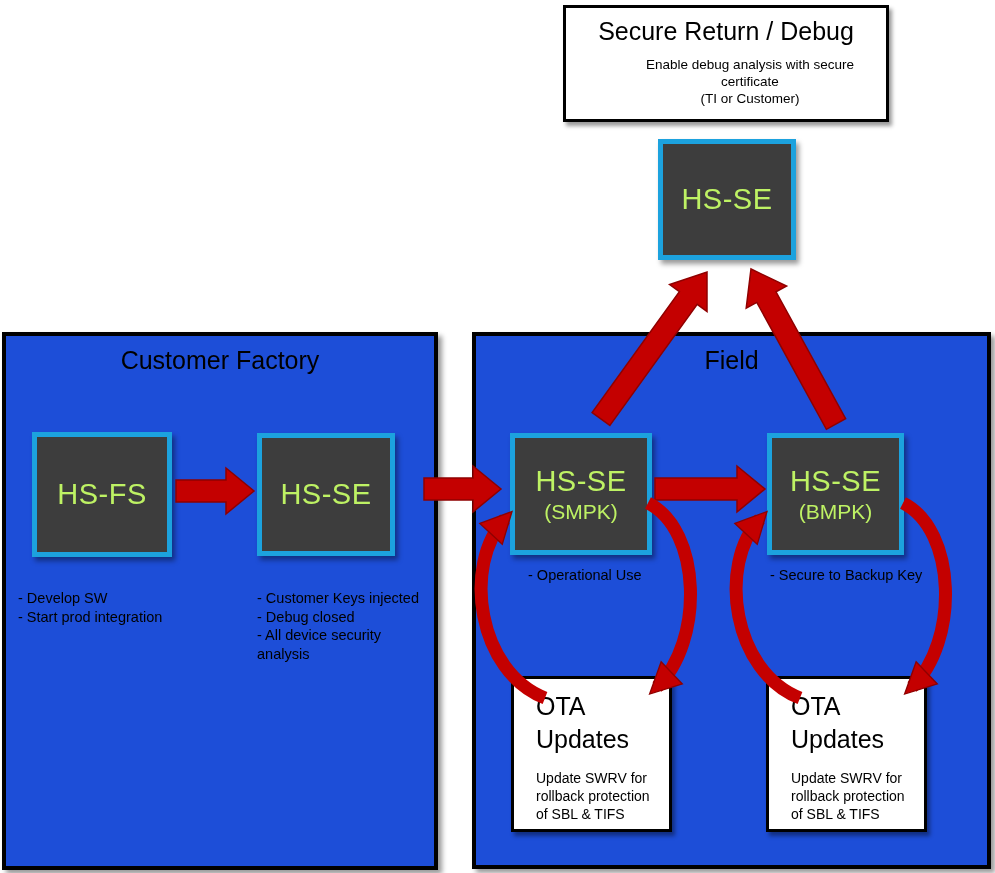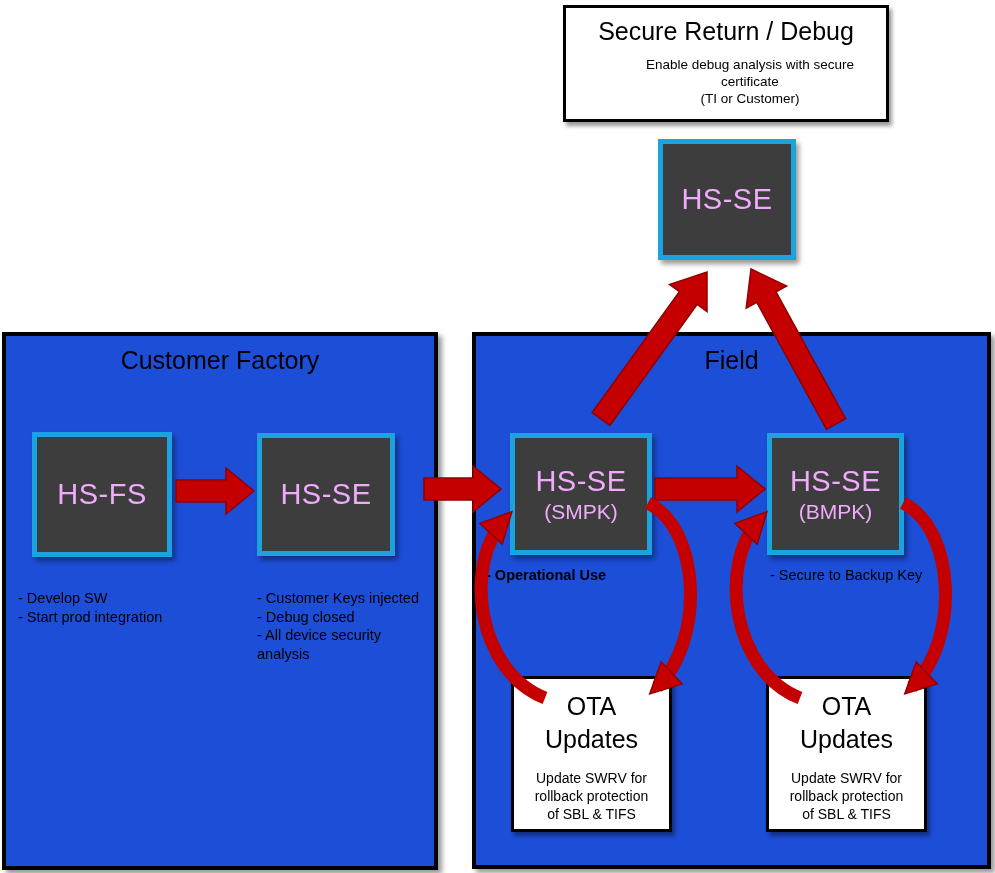--- a/index.html
+++ b/index.html
@@ -20,34 +20,35 @@
   }
   .region-title {
     position:absolute; top:10px; left:0; right:0;
     text-align:center; font-size:25px;
   }
 
   .device {
     background:#3D3D3D; border:5px solid #1CA2DE;
     box-shadow:3px 4px 5px rgba(0,0,0,0.40);
     display:flex; flex-direction:column; align-items:center; justify-content:center;
-    color:#f0abfc;
+    color:#bef264;
   }
   .device .main { font-size:29px; letter-spacing:.5px; }
   .device .sub  { font-size:21px; margin-top:2px; }
 
   .sr-title { text-align:center; font-size:25px; margin-top:9px; }
   .sr-body  { text-align:center; font-size:13.5px; line-height:17px; margin-top:10px;padding-left:48px; }
 
   .notes { font-size:14.5px; line-height:18.5px; }
 
   .ota {
     background:#fff; border:3px solid #000;
     box-shadow:3px 4px 4px rgba(0,0,0,0.40);
-    text-align:center;
+    text-align:left;
+    padding-left:22px;
   }
   .ota-title { font-size:25px; line-height:33px; margin-top:11px; }
   .ota-body  { font-size:14px; line-height:18px; margin-top:13px; }
 
   svg.arrows { position:absolute; left:0; top:0; z-index:20; pointer-events:none; }
   .blockarrow { fill:#C40000; stroke:#8F0000; stroke-width:1.5; }
   .looparc { fill:none; stroke:#C40000; stroke-width:13; }
 </style>
 </head>
 <body>
@@ -97,21 +98,21 @@
     <div>- Develop SW</div>
     <div>- Start prod integration</div>
   </div>
 
   <div class="abs notes" style="left:257px; top:589px; width:178px;">
     <div>- Customer Keys injected</div>
     <div>- Debug closed</div>
     <div>- All device security analysis</div>
   </div>
 
-  <div class="abs notes" style="left:486px; top:566px; width:200px;font-weight:bold;">- Operational Use</div>
+  <div class="abs notes" style="left:528px; top:566px; width:200px;">- Operational Use</div>
 
   <div class="abs notes" style="left:770px; top:566px; width:210px;">- Secure to Backup Key</div>
 
   <div class="abs ota" style="left:511px; top:676px; width:161px; height:156px;">
     <div class="ota-title">
       <div>OTA</div>
       <div>Updates</div>
     </div>
     <div class="ota-body">
       <div>Update SWRV for</div>

